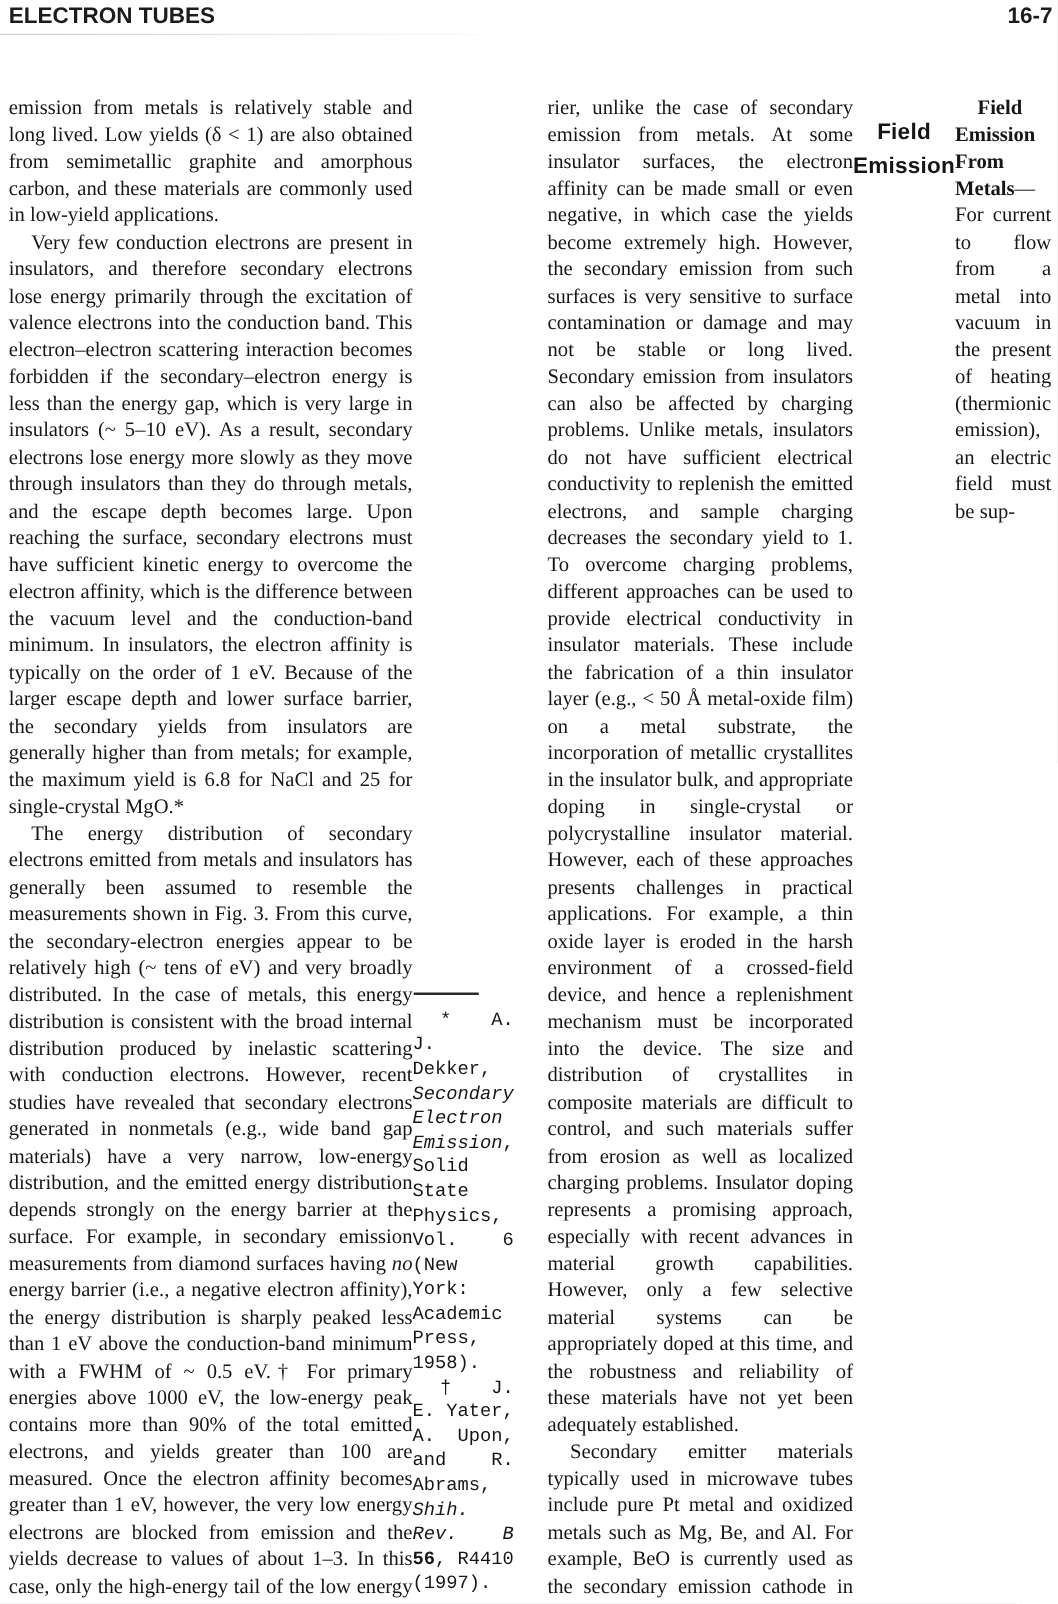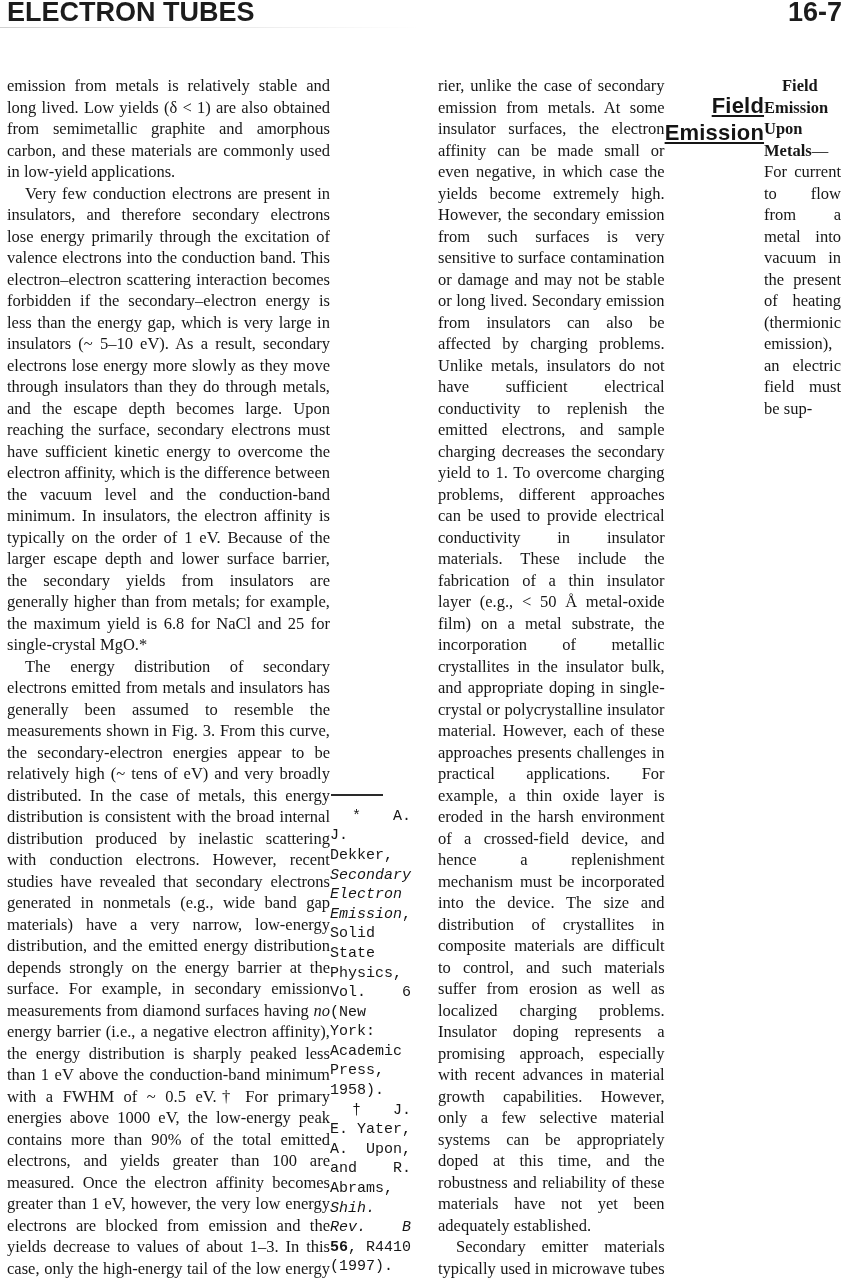--- a/index.html
+++ b/index.html
@@ -6,21 +6,21 @@
   .page {
     position:relative; width:846px; height:1283px;
     background:#ffffff; overflow:hidden;
     font-family:"Liberation Serif", serif;
     color:#161616;
   }
   .page-header {
     position:absolute; top:1px; left:7px; right:4px;
     display:flex; justify-content:space-between; align-items:flex-start;
     font-family:"Liberation Sans", sans-serif; font-weight:bold;
-    font-size:27px; line-height:22px; color:#1c1c1c;
+    font-size:18px; line-height:22px; color:#1c1c1c;
   }
   .header-rule {
     position:absolute; top:27px; left:0; width:420px; height:1px;
     background:linear-gradient(to right, rgba(150,150,150,.45), rgba(150,150,150,0));
   }
   .col {
     position:absolute; top:75px; height:1208px;
     display:flex; flex-direction:row;
     font-size:16.5px; line-height:21.5px; text-align:justify;
   }
@@ -29,22 +29,22 @@
   .para { margin:0; }
   .para.indent { text-indent:18px; }
   .italic { font-style:italic; }
   .bold { font-weight:bold; }
   .footnote-block { margin-top:auto; padding-bottom:6px; }
   .footnote-rule { width:52px; height:2px; background:#2a2a2a; margin:0 0 11px 1px; }
   .footnotes .para { font-size:15px; line-height:19.6px;font-family:Liberation Mono, monospace; }
   .footnotes .para.indent { text-indent:22px; }
   .section-heading {
     font-family:"Liberation Sans", sans-serif; font-weight:bold;
-    font-size:22px; line-height:27px; color:#151515;
-    margin:17px 0 13px 0; text-align:right; letter-spacing:0.2px;text-decoration:underline;
+    font-size:18px; line-height:27px; color:#151515;
+    margin:17px 0 13px 0; text-align:center; letter-spacing:0.2px;
   }
 </style>
 </head>
 <body>
 
 <div class="page">
 
   <div class="page-header">
     <span>ELECTRON TUBES</span>
     <span>16-7</span>
@@ -66,17 +66,17 @@
     </div>
   </div>
 
   <div class="col col-right">
     <div>
         <p class="para"><span>rier, unlike the case of secondary emission from metals. At some insulator surfaces, the electron affinity can be made small or even negative, in which case the yields become extremely high. However, the secondary emission from such surfaces is very sensitive to surface contamination or damage and may not be stable or long lived. Secondary emission from insulators can also be affected by charging problems. Unlike metals, insulators do not have sufficient electrical conductivity to replenish the emitted electrons, and sample charging decreases the secondary yield to 1. To overcome charging problems, different approaches can be used to provide electrical conductivity in insulator materials. These include the fabrication of a thin insulator layer (e.g., &lt; 50 Å metal-oxide film) on a metal substrate, the incorporation of metallic crystallites in the insulator bulk, and appropriate doping in single-crystal or polycrystalline insulator material. However, each of these approaches presents challenges in practical applications. For example, a thin oxide layer is eroded in the harsh environment of a crossed-field device, and hence a replenishment mechanism must be incorporated into the device. The size and distribution of crystallites in composite materials are difficult to control, and such materials suffer from erosion as well as localized charging problems. Insulator doping represents a promising approach, especially with recent advances in material growth capabilities. However, only a few selective material systems can be appropriately doped at this time, and the robustness and reliability of these materials have not yet been adequately established.</span></p>
         <p class="para indent"><span>Secondary emitter materials typically used in microwave tubes include pure Pt metal and oxidized metals such as Mg, Be, and Al. For example, BeO is currently used as the secondary emission cathode in the crossed-field amplifiers of the AEGIS system. BeO produces high yields (~ 3–4), but the emitting layer must be replenished by use of an oxygen source. In other high-yield applications, Ag–Mg or Cu–Be alloys are processed to provide a high-yield, partly conductive surface film. Typical yields of 2.5 to 4 are obtained at 100 eV primary energy from the metal oxide (i.e., MgO or BeO) on the surface. In addition to these conventional materials, novel materials are being investigated for future device applications. In particular, doped semiconductor and insulator materials have produced extremely high yields (~100–1000) when the surface is prepared with a small or negative electron affinity. These include hydrogenated diamond and Cs-coated semiconductors (Si, GaAs, GaP). Although these surfaces are not sufficiently stable under heavy ion or electron bombardment, they may be suitable for operation in less harsh environments.</span></p>
       </div>
     <h2 class="section-heading">Field Emission</h2>
     <div>
-        <p class="para indent"><span class="bold">Field Emission Upon Metals</span><span>—For current to flow from a metal into vacuum in the present of heating (thermionic emission), an electric field must be sup-</span></p>
+        <p class="para indent"><span class="bold">Field Emission From Metals</span><span>—For current to flow from a metal into vacuum in the present of heating (thermionic emission), an electric field must be sup-</span></p>
       </div>
   </div>
 
 </div>
 
 </body></html>

